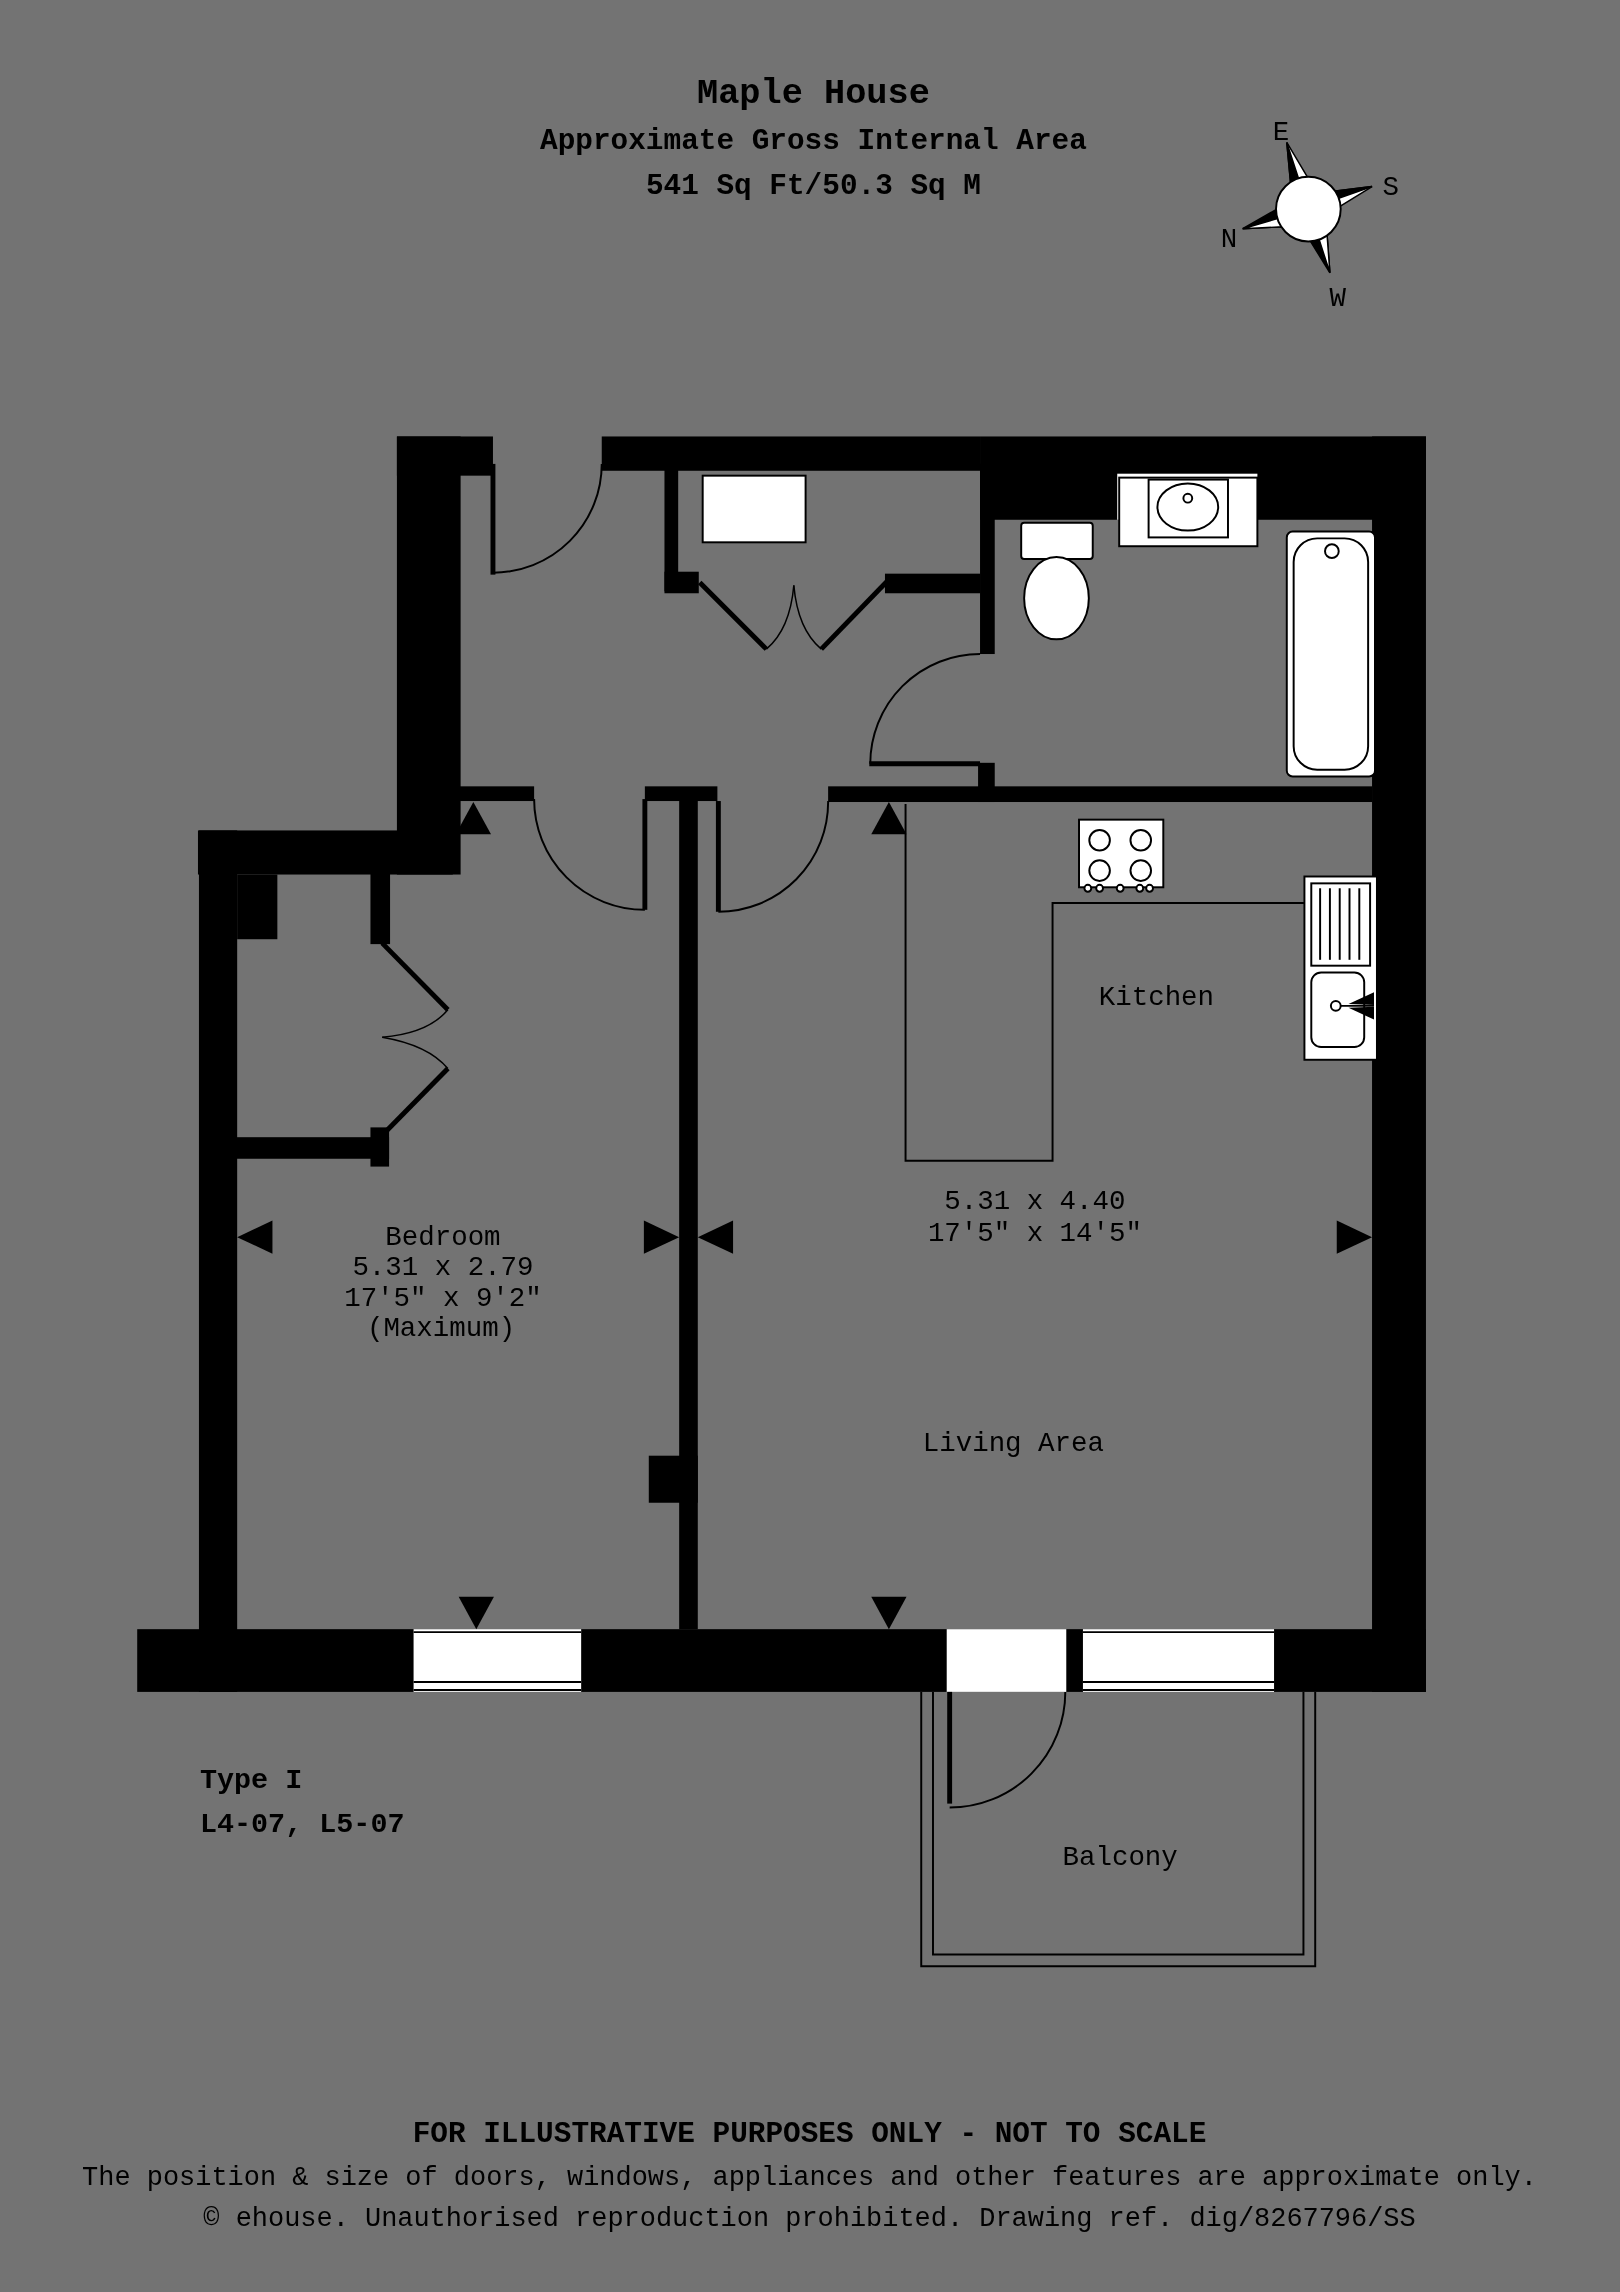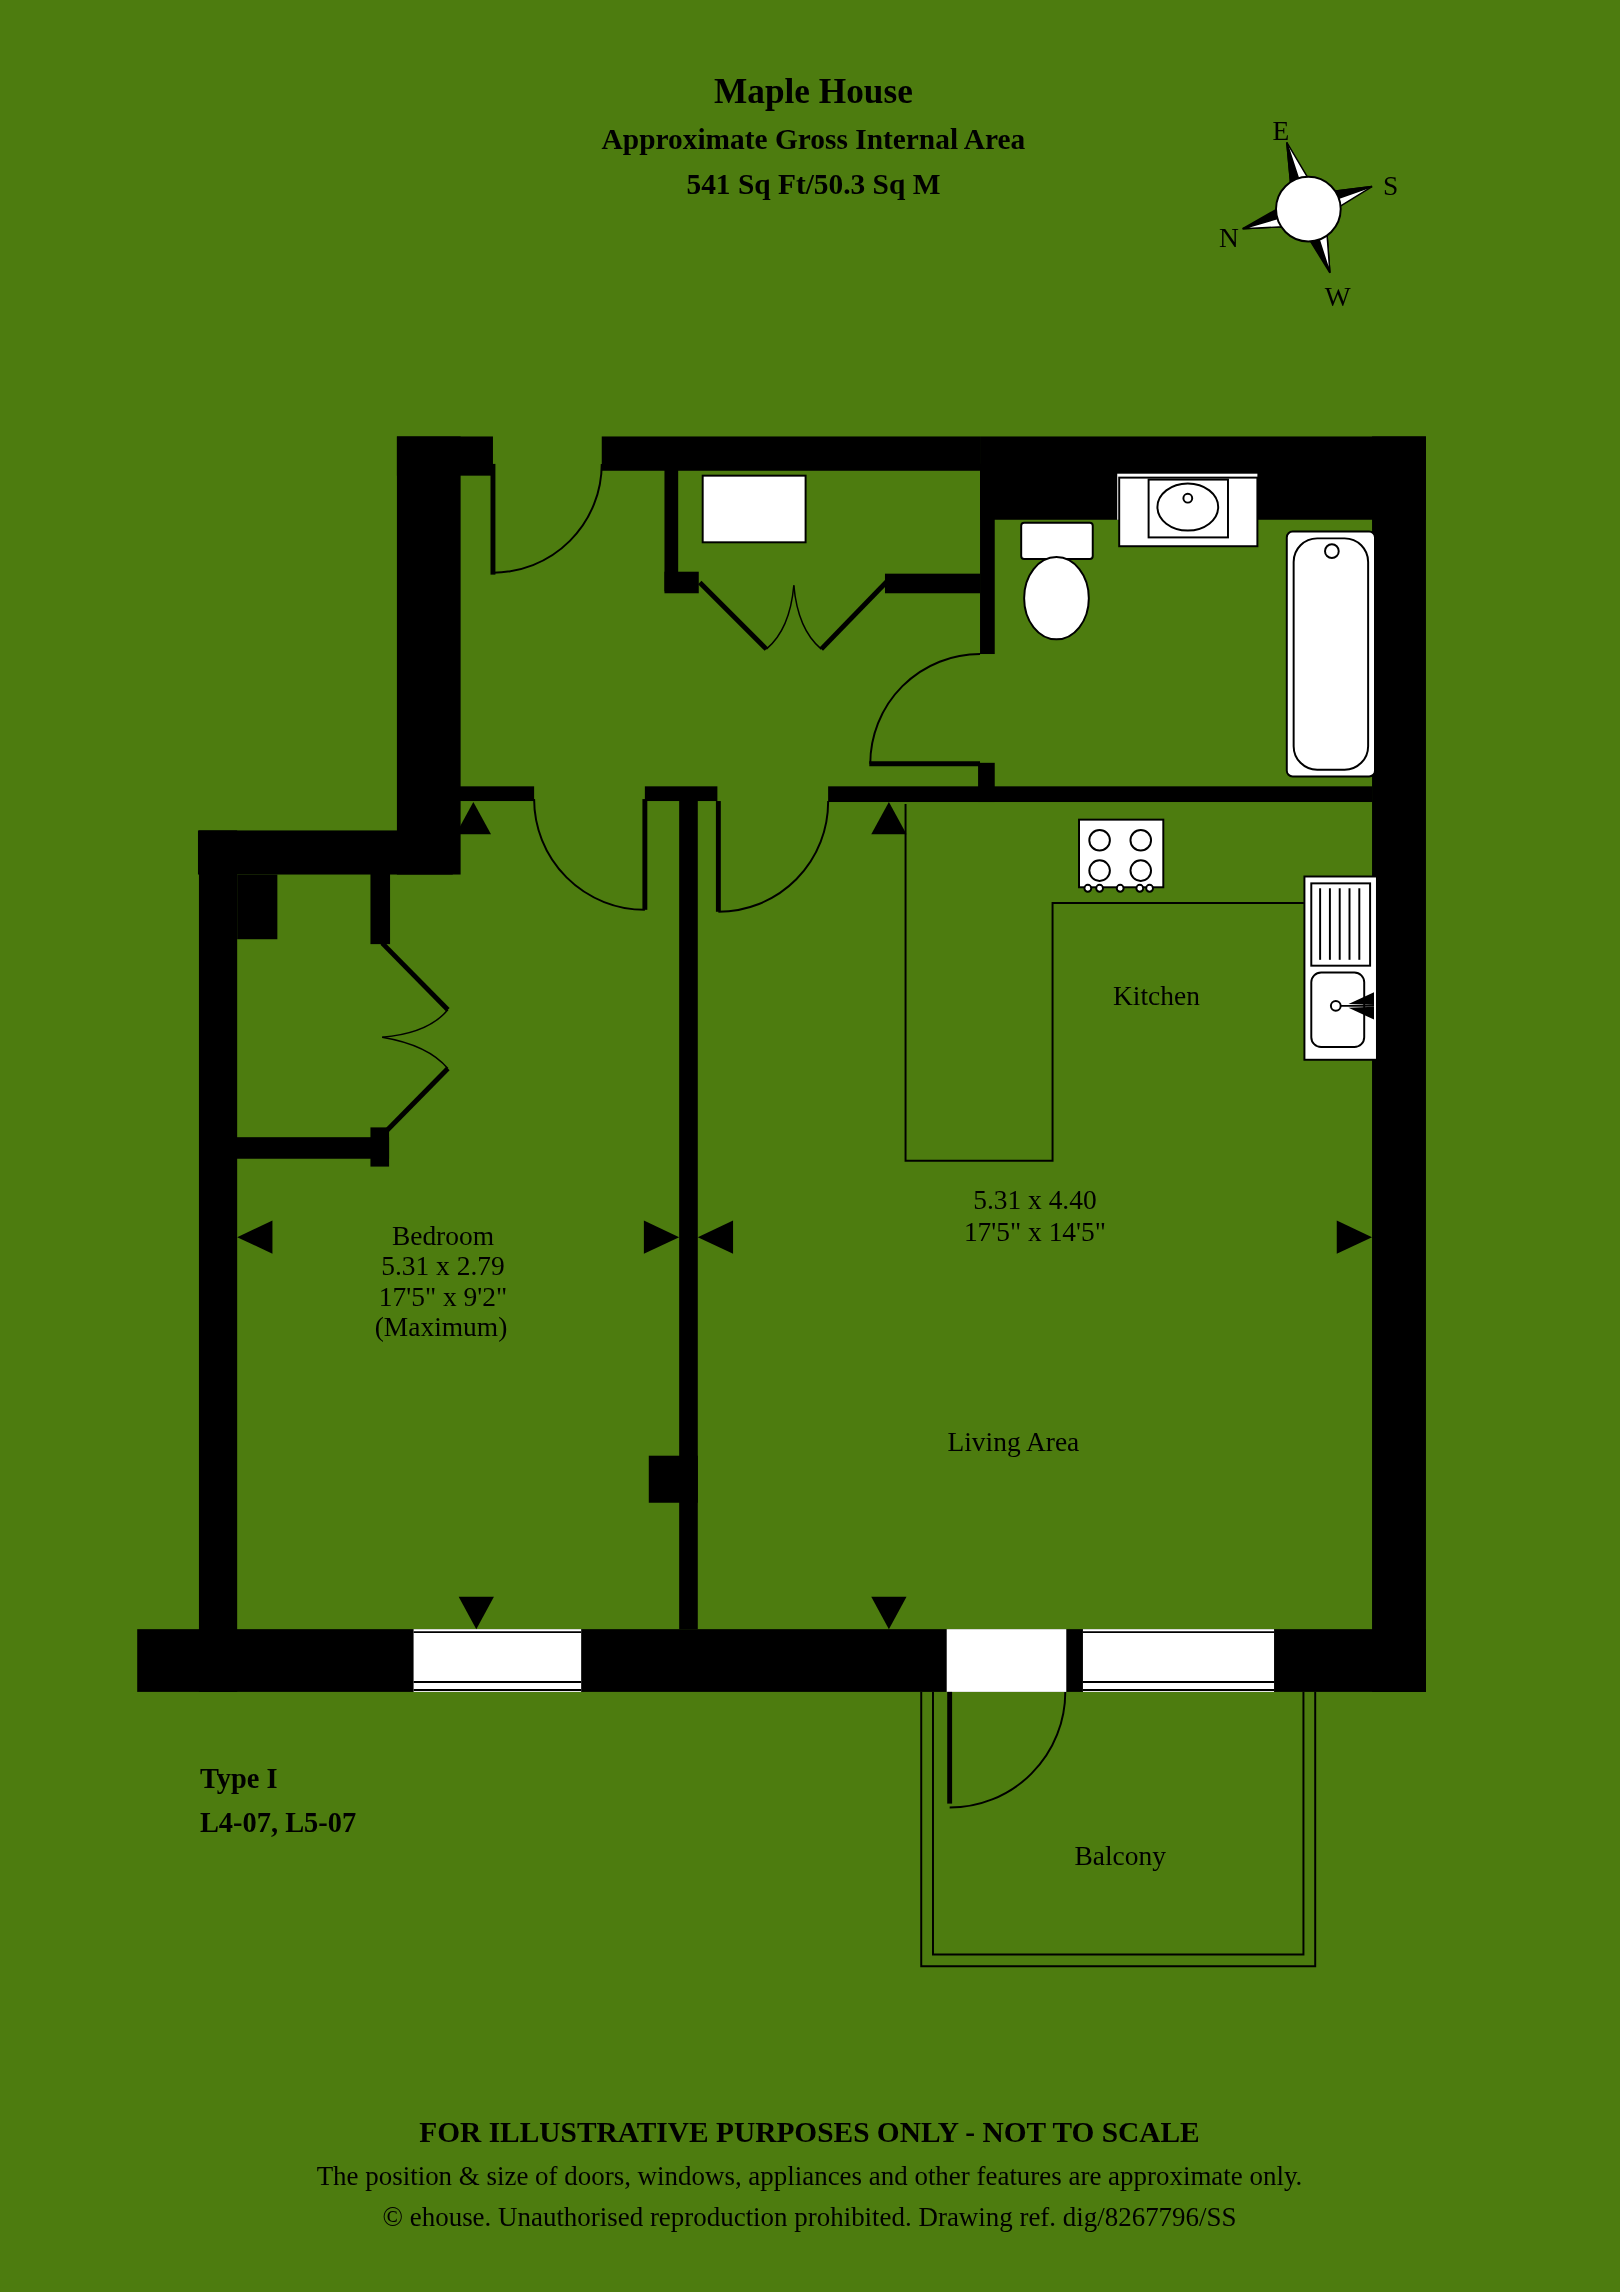--- a/index.html
+++ b/index.html
@@ -1,18 +1,18 @@
 <!DOCTYPE html>
 <html><head>
 <meta charset="utf-8">
 <style>
   html,body{margin:0;padding:0;background:#ffffff;}
   .page{
-    position:relative;width:1620px;height:2293px;background:#4d7c0f;
-    font-family:Liberation Serif, serif;overflow:hidden;
+    position:relative;width:1620px;height:2293px;background:#737373;
+    font-family:Liberation Mono, monospace;overflow:hidden;
   }
   svg text{fill:#000;}
   .t-bold{font-weight:bold;}
 </style>
 </head>
 <body>
 
 <div class="page">
 <svg width="1620" height="2293" viewBox="0 0 1653 2339" xmlns="http://www.w3.org/2000/svg">
 

